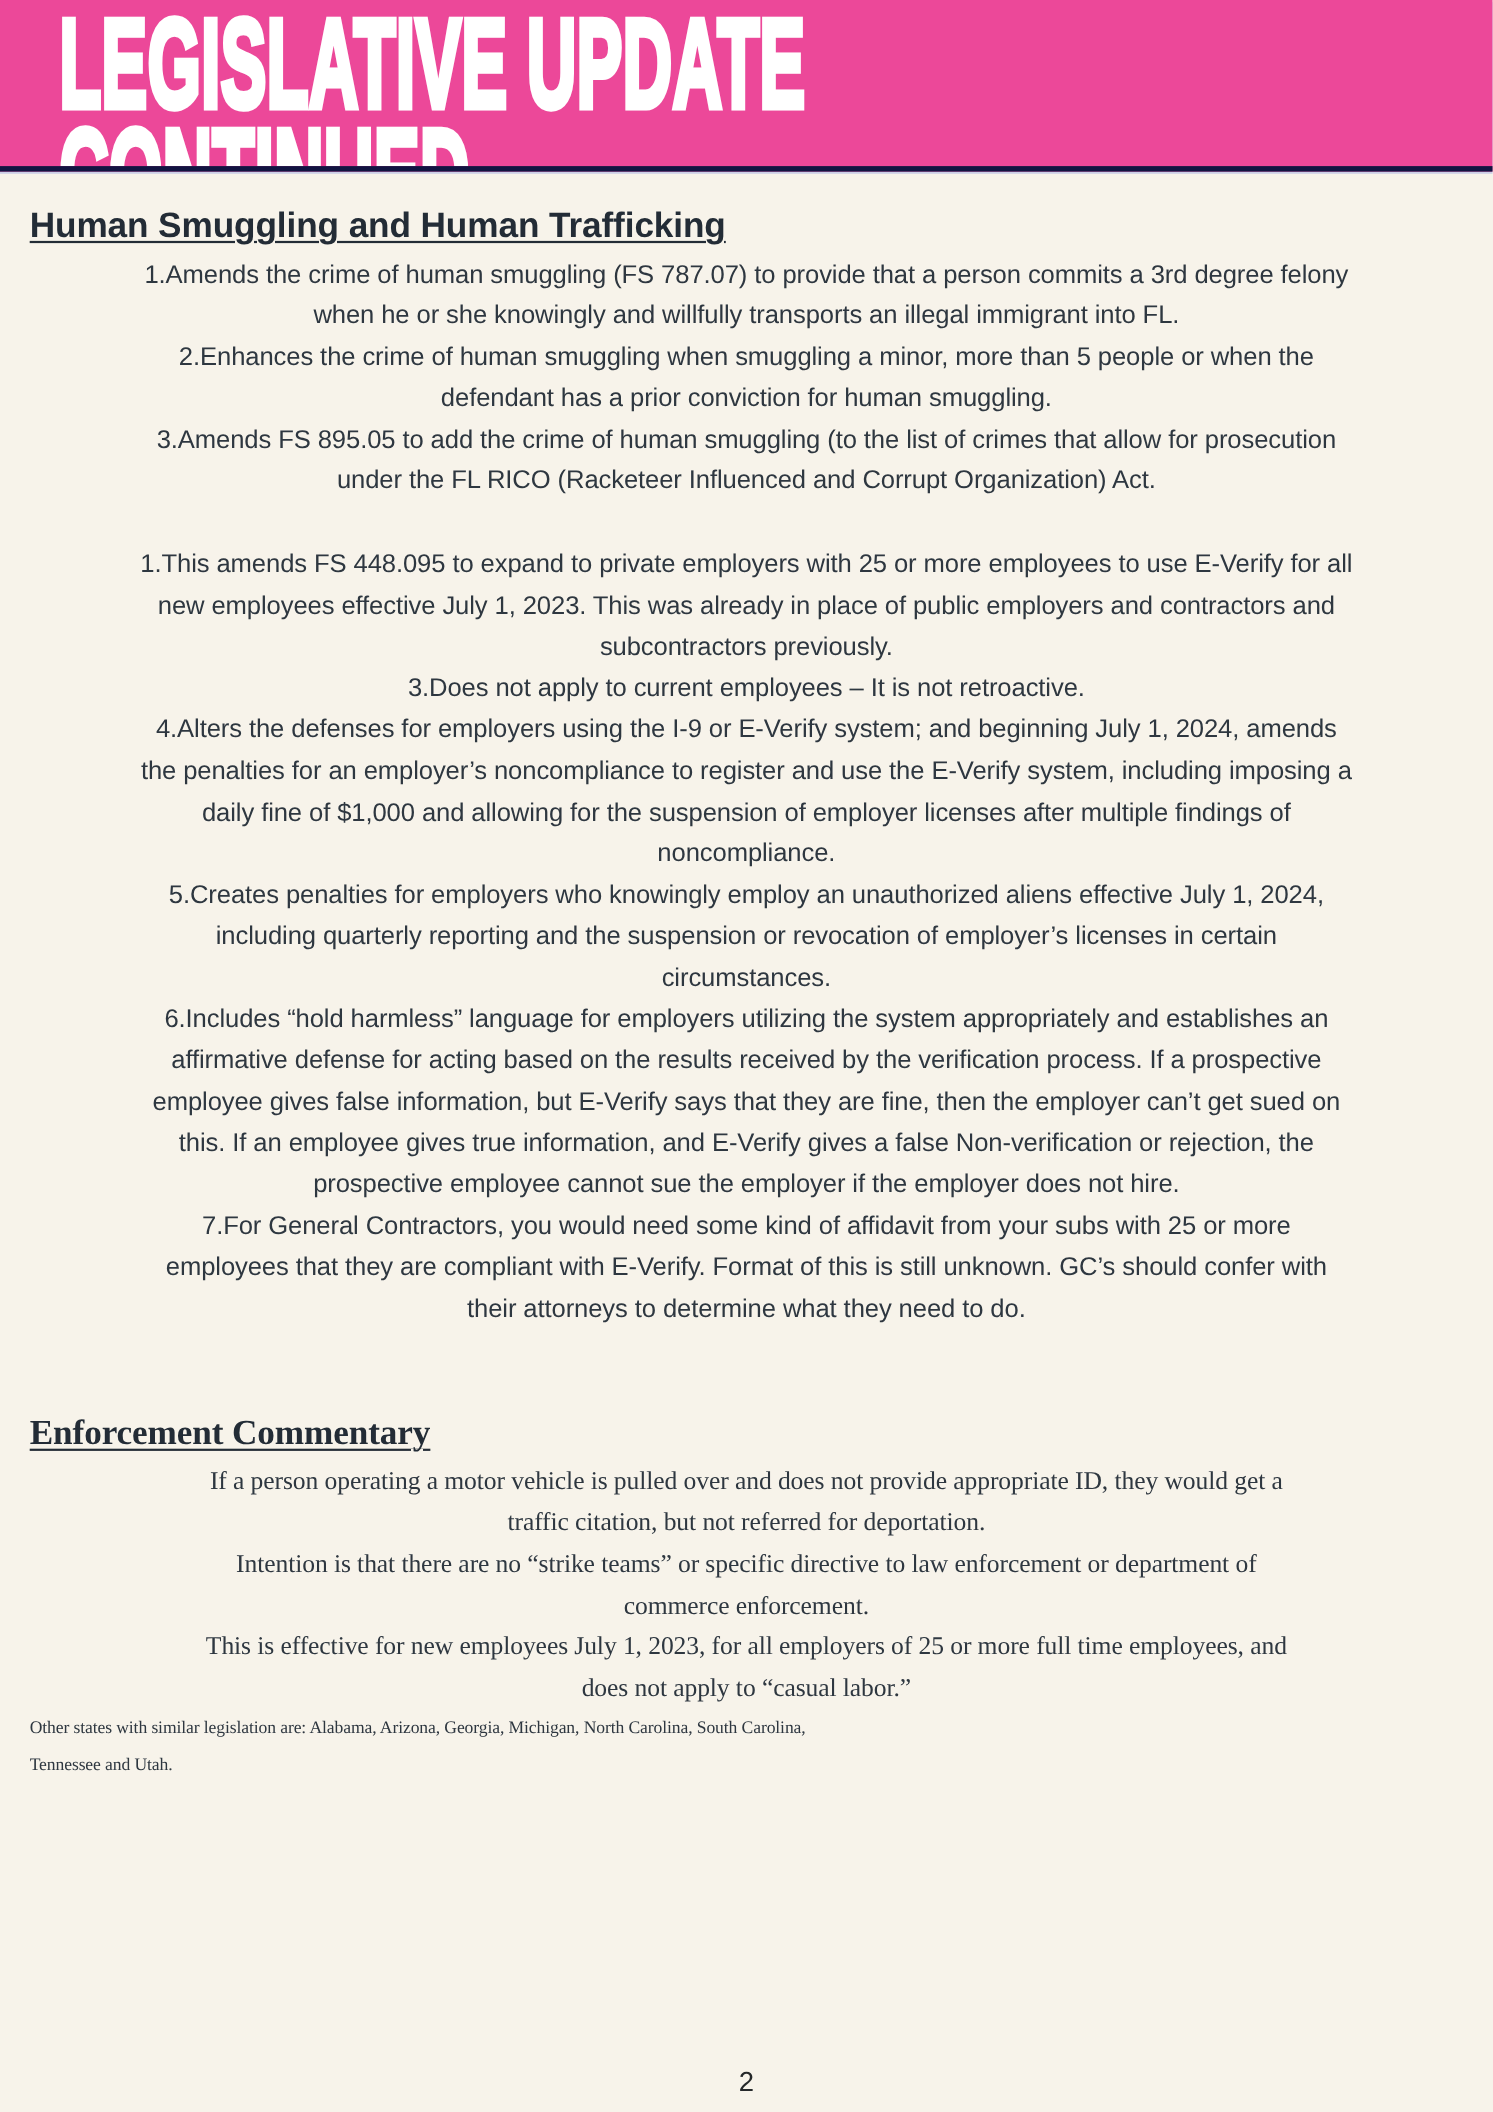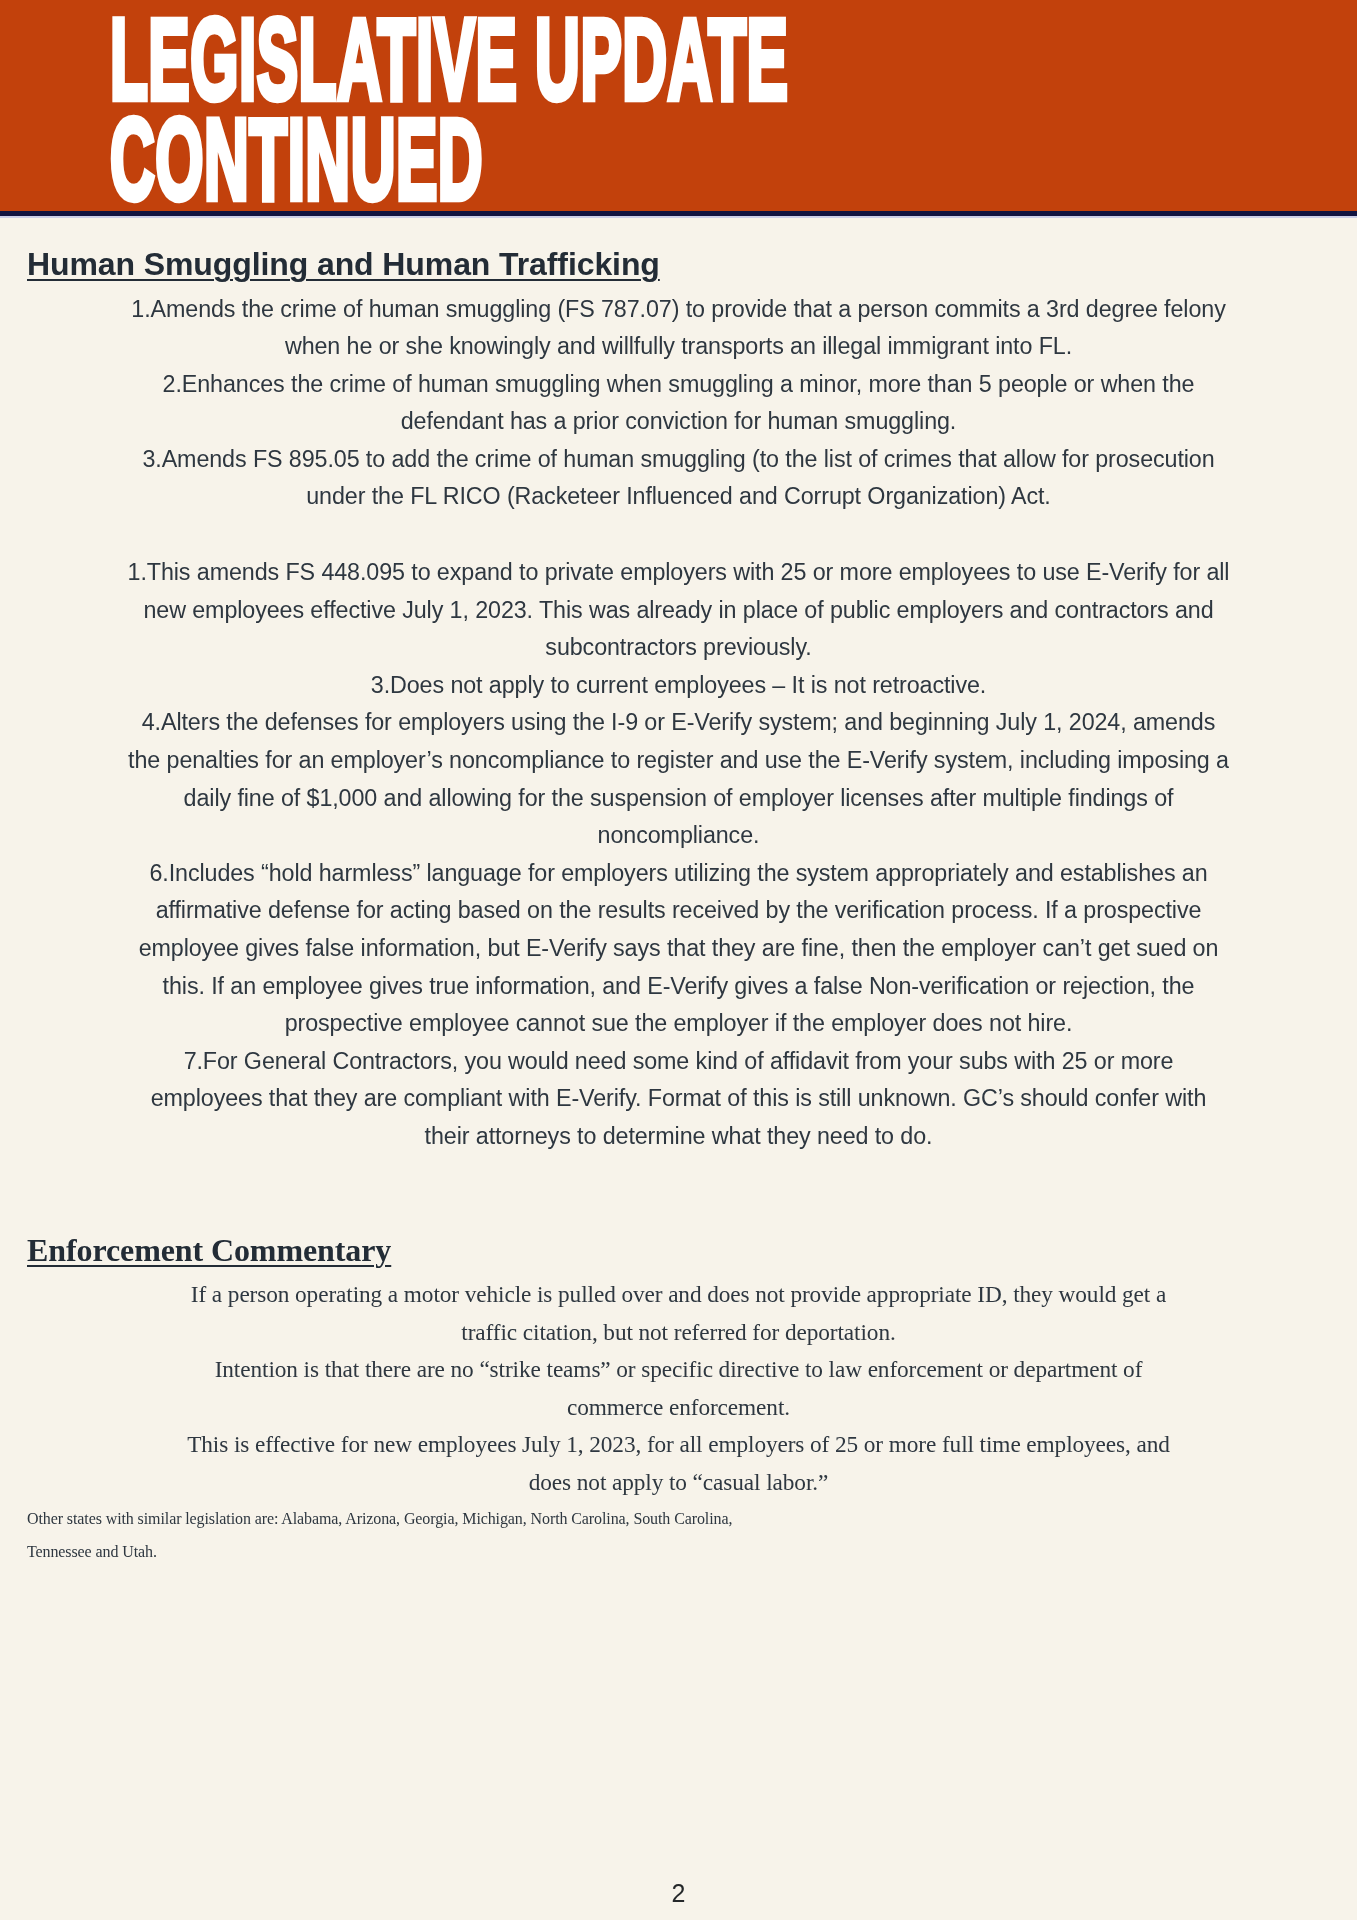--- a/index.html
+++ b/index.html
@@ -7,25 +7,25 @@
     width: 1357px;
     height: 1920px;
     background: #f7f3ea;
     font-family: "Liberation Sans", sans-serif;
     color: #2e3740;
     position: relative;
     overflow: hidden;
   }
   .band {
     box-sizing: border-box;
-    height: 216px;
-    background: #c2410c;
+    height: 156px;
+    background: #ec4899;
     border-bottom: 5px solid #111441;
     box-shadow: 0 2px 0 #cccfe8;
-    padding: 10px 0 0 110px;
+    padding: 10px 0 0 54px;
     overflow: hidden;
   }
   .title {
     color: #ffffff;
     font-weight: 700;
     font-size: 62px;
     line-height: 54px;
     letter-spacing: 0.5px;
     transform: scaleY(1.85);
     transform-origin: 0 0;
@@ -93,20 +93,23 @@
 
   <section>
     <p class="body">1.This amends FS 448.095 to expand to private employers with 25 or more employees to use E-Verify for all
 new employees effective July 1, 2023. This was already in place of public employers and contractors and
 subcontractors previously.</p>
     <p class="body">3.Does not apply to current employees – It is not retroactive.</p>
     <p class="body">4.Alters the defenses for employers using the I-9 or E-Verify system; and beginning July 1, 2024, amends
 the penalties for an employer’s noncompliance to register and use the E-Verify system, including imposing a
 daily fine of $1,000 and allowing for the suspension of employer licenses after multiple findings of
 noncompliance.</p>
+    <p class="body">5.Creates penalties for employers who knowingly employ an unauthorized aliens effective July 1, 2024,
+including quarterly reporting and the suspension or revocation of employer’s licenses in certain
+circumstances.</p>
     <p class="body">6.Includes “hold harmless” language for employers utilizing the system appropriately and establishes an
 affirmative defense for acting based on the results received by the verification process. If a prospective
 employee gives false information, but E-Verify says that they are fine, then the employer can’t get sued on
 this. If an employee gives true information, and E-Verify gives a false Non-verification or rejection, the
 prospective employee cannot sue the employer if the employer does not hire.</p>
     <p class="body">7.For General Contractors, you would need some kind of affidavit from your subs with 25 or more
 employees that they are compliant with E-Verify. Format of this is still unknown. GC’s should confer with
 their attorneys to determine what they need to do.</p>
   </section>
 

